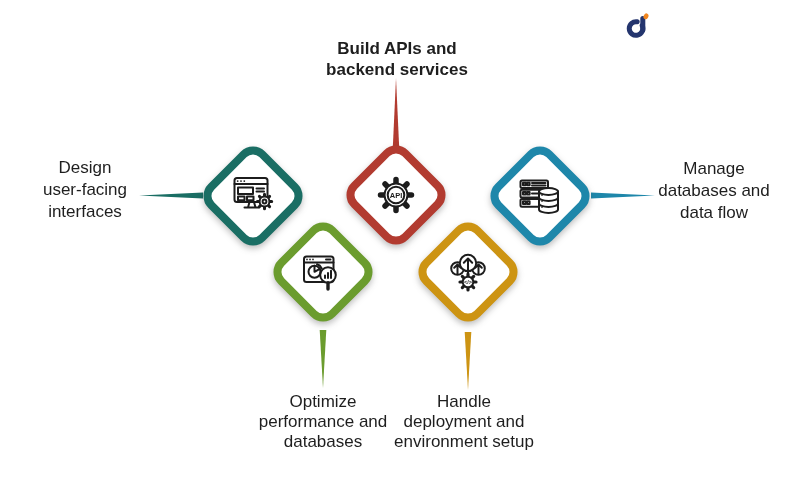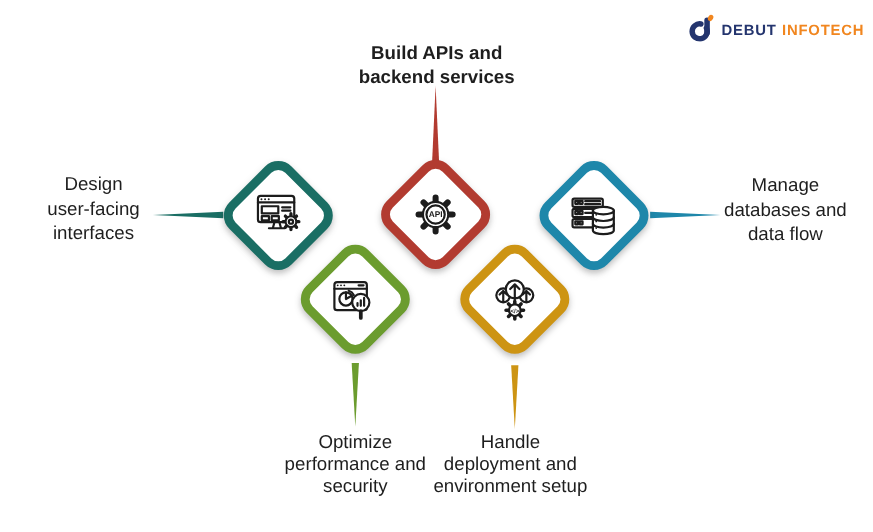--- a/index.html
+++ b/index.html
@@ -193,29 +193,26 @@
   <div class="label lh22" style="left:85px;  top:157px;">Design
 user-facing
 interfaces</div>
   <div class="label" style="left:397px; top:38px;font-weight:bold;">Build APIs and
 backend services</div>
   <div class="label lh22" style="left:714px; top:158px;">Manage
 databases and
 data flow</div>
   <div class="label lh20" style="left:323px; top:392px;">Optimize
 performance and
-security</div>
+databases</div>
   <div class="label lh20" style="left:464px; top:392px;">Handle
 deployment and
 environment setup</div>
 
   <div class="logo">
     <svg width="24" height="26" viewBox="0 0 24 26">
       <path d="M16.2 13.6 A6.8 6.8 0 1 1 11.2 9.8" fill="none" stroke="#24356e" stroke-width="5" stroke-linecap="round"></path>
       <path d="M16.8 18 V6.5" fill="none" stroke="#24356e" stroke-width="5" stroke-linecap="round"></path>
       <ellipse cx="20" cy="4.3" rx="2.3" ry="3" transform="rotate(28 20 4.3)" fill="#f1861f"></ellipse>
     </svg>
-    <div class="logo-text">
-      <span class="w1" style="color:#24356e">DEBUT</span><span class="w2" style="color:#f1861f">INFOTECH</span>
-    </div>
   </div>
 
 </div>
 
 </body></html>

